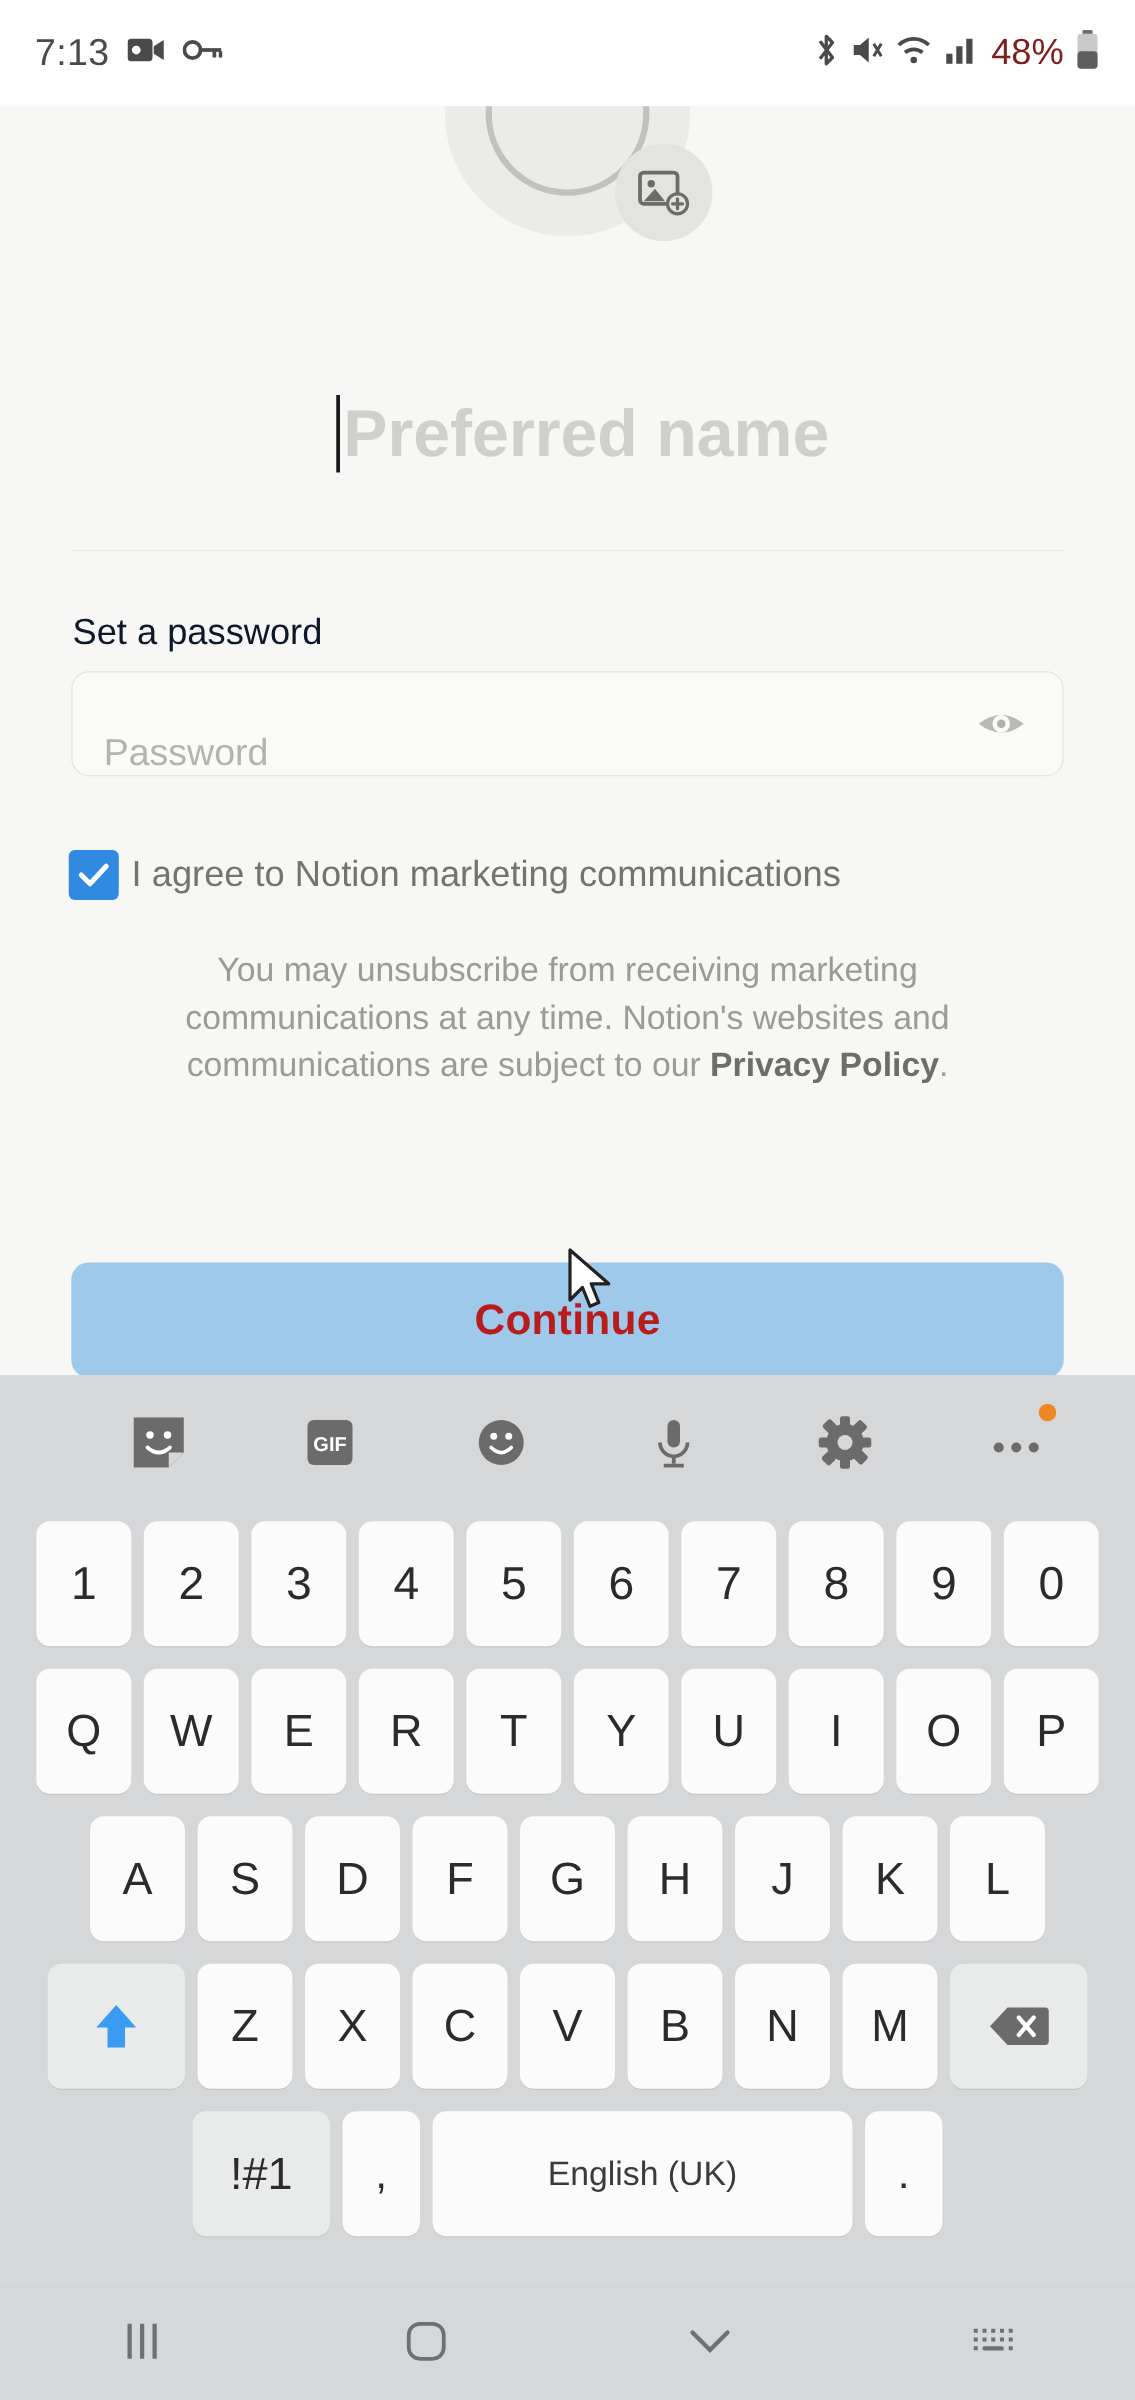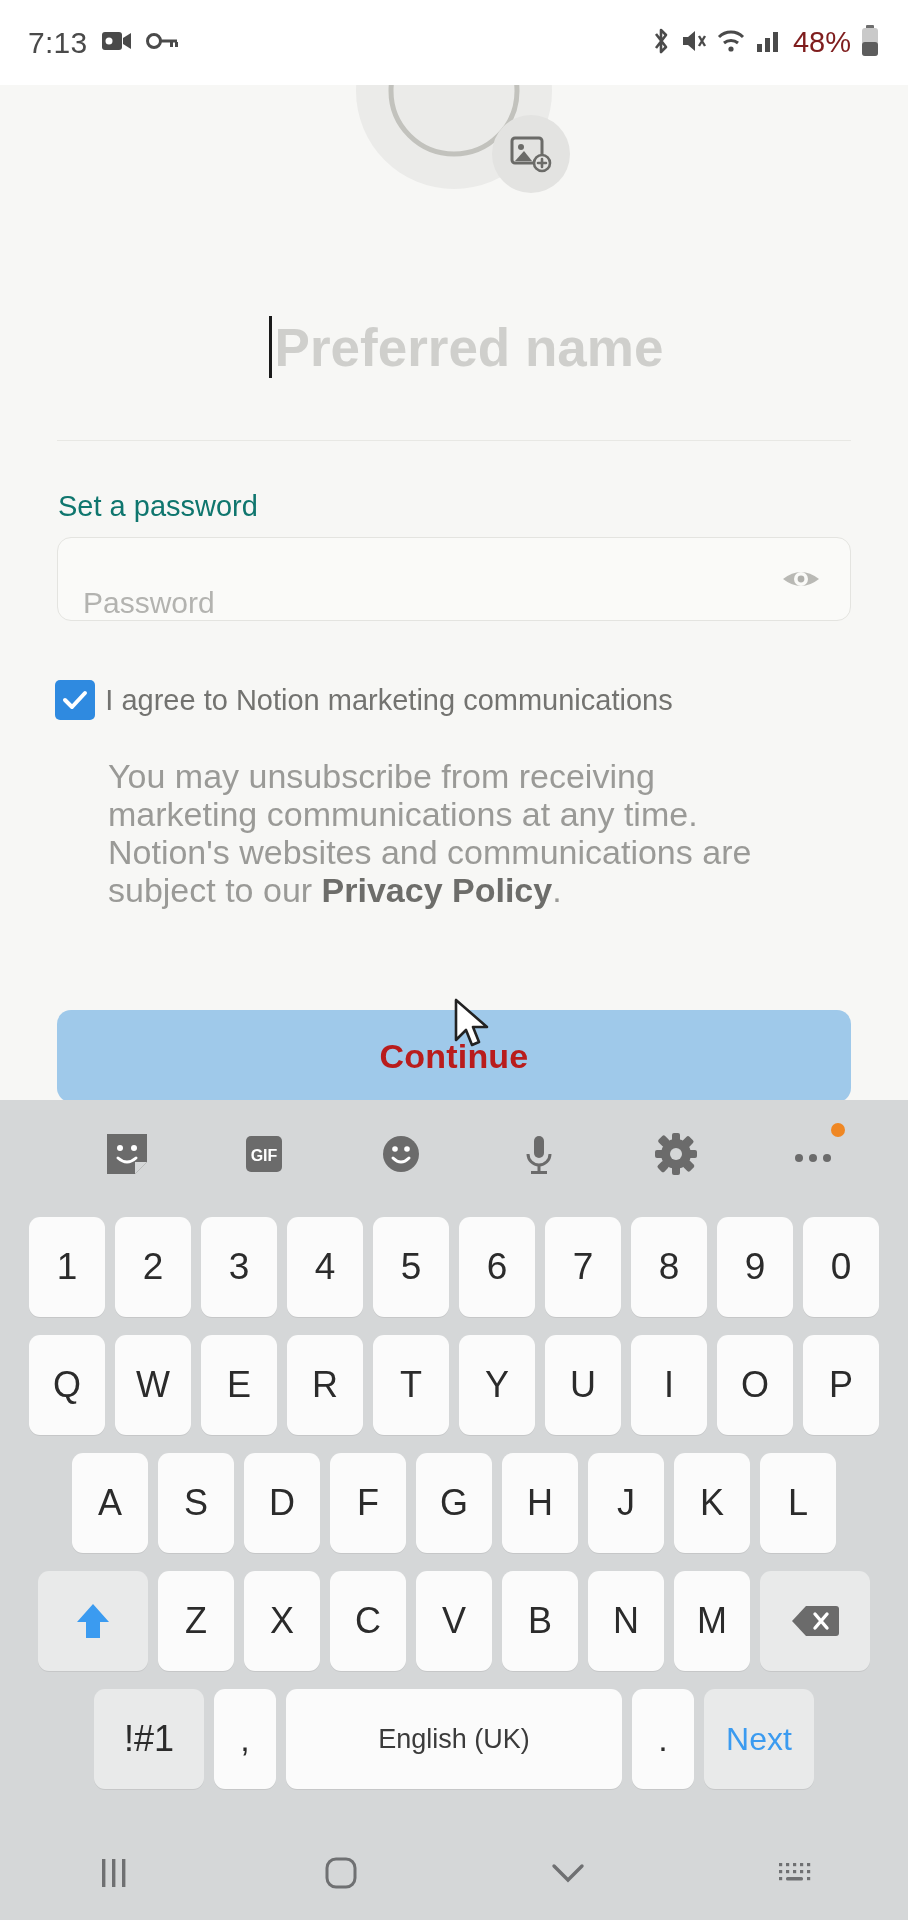--- a/index.html
+++ b/index.html
@@ -62,21 +62,21 @@
     white-space: nowrap; line-height: 1;
   }
 
   .divider {
     position: absolute; top: 355px; left: 57px; width: 794px; height: 1px;
     background: #e8e8e4;
   }
 
   .pw-label {
     position: absolute; top: 405px; left: 58px;
-    font-size: 29px; color: #0f766e;
+    font-size: 29px; color: #0f172a;
   }
 
   .pw-field {
     position: absolute; top: 452px; left: 57px;
     width: 794px; height: 84px;
     background: #fafaf8;
     border: 1px solid #e4e4e0;
     border-radius: 14px;
     display: flex; align-items: flex-end;
   }
@@ -93,21 +93,21 @@
     display: flex; align-items: center; justify-content: center; gap: 10px;
   }
   .checkbox {
     width: 40px; height: 40px; border-radius: 5px; background: #2f8ae0;
     display: flex; align-items: center; justify-content: center; flex: 0 0 auto;
   }
   .agree-text { font-size: 29px; color: #737370; }
 
   .disclaimer {
     position: absolute; top: 672px; left: 108px; width: 692px;
-    font-size: 34px; line-height: 38px; color: #9a9a97;
+    text-align: center; font-size: 27px; line-height: 38px; color: #9a9a97;
   }
   .disclaimer b { color: #6d6d6a; font-weight: bold; }
 
   .continue-btn {
     position: absolute; top: 925px; left: 57px;
     width: 794px; height: 92px;
     background: #9fc9ea; border-radius: 14px;
     display: flex; align-items: center; justify-content: center;
   }
   .continue-label {
@@ -409,21 +409,20 @@
             <path d="M25 10 L37 24 M37 10 L25 24" stroke="#ffffff" stroke-width="3.4" stroke-linecap="round"></path>
           </svg>
         </div>
       </div>
 
       <div class="kb-row">
         <div class="key fn wide">!#1</div>
         <div class="key small">,</div>
         <div class="key space">English (UK)</div>
         <div class="key small">.</div>
-        <div class="key next">Next</div>
       </div>
     </div>
   </div>
 
   <div class="navbar">
     <div class="nav-item nav-recents">
       <svg width="38" height="34" viewBox="0 0 38 34">
         <rect x="7" y="3" width="3.4" height="28" fill="#6f7072"></rect>
         <rect x="17" y="3" width="3.4" height="28" fill="#6f7072"></rect>
         <rect x="27" y="3" width="3.4" height="28" fill="#6f7072"></rect>

